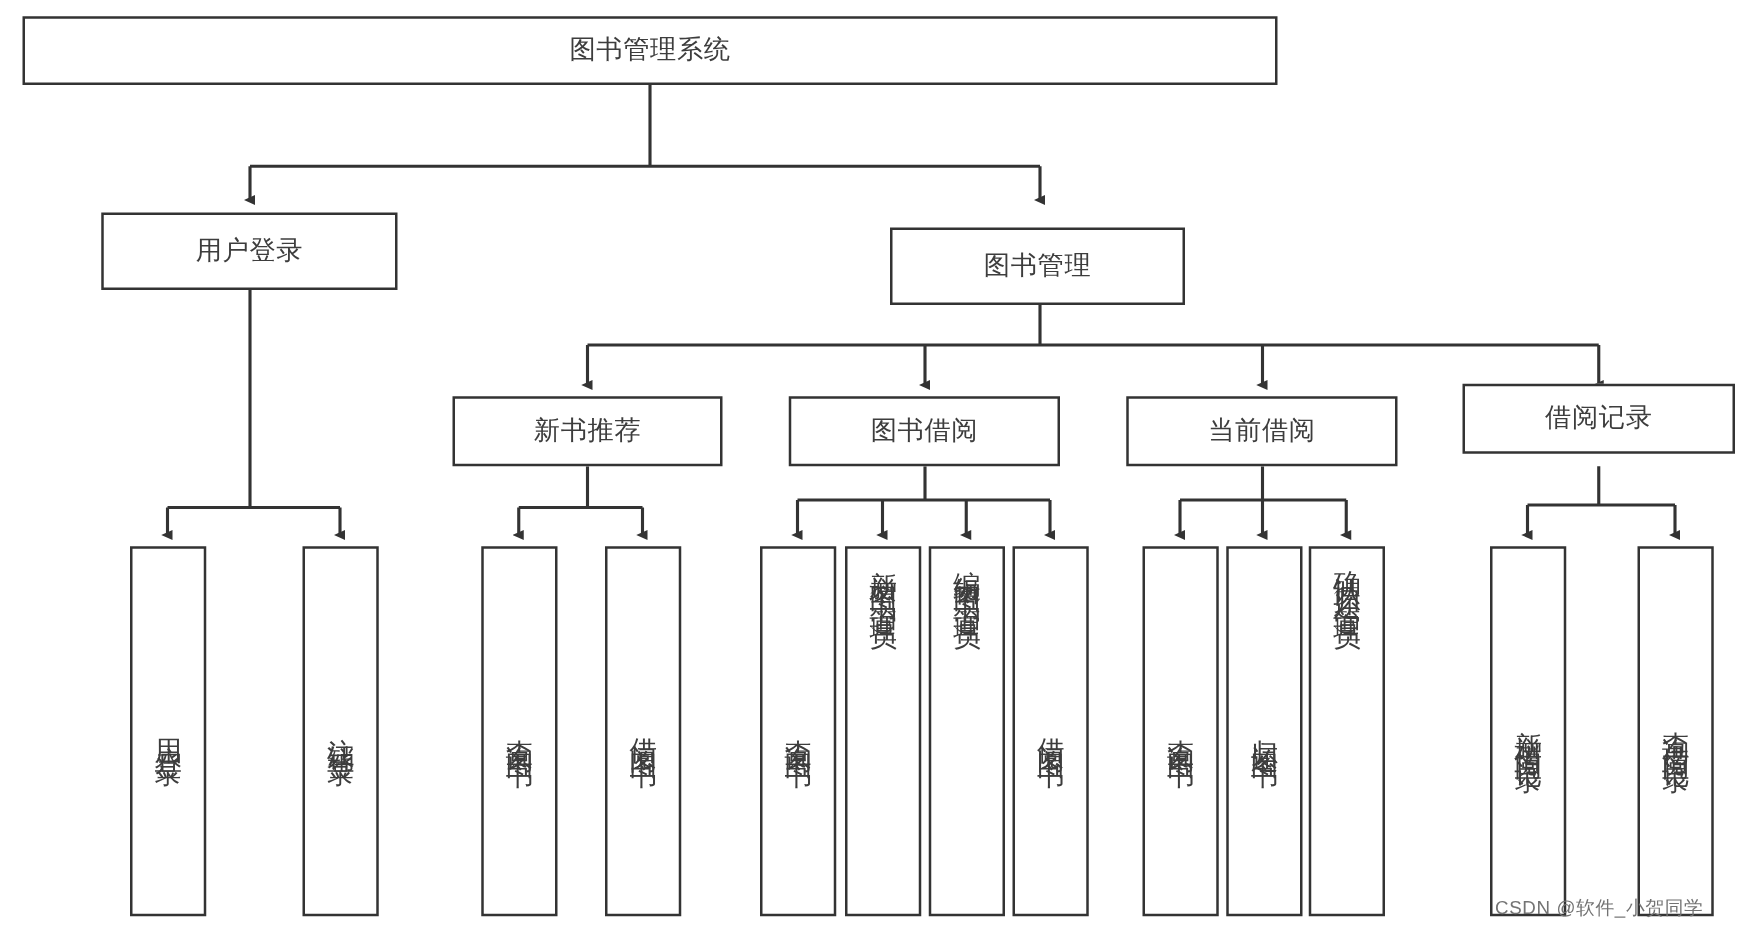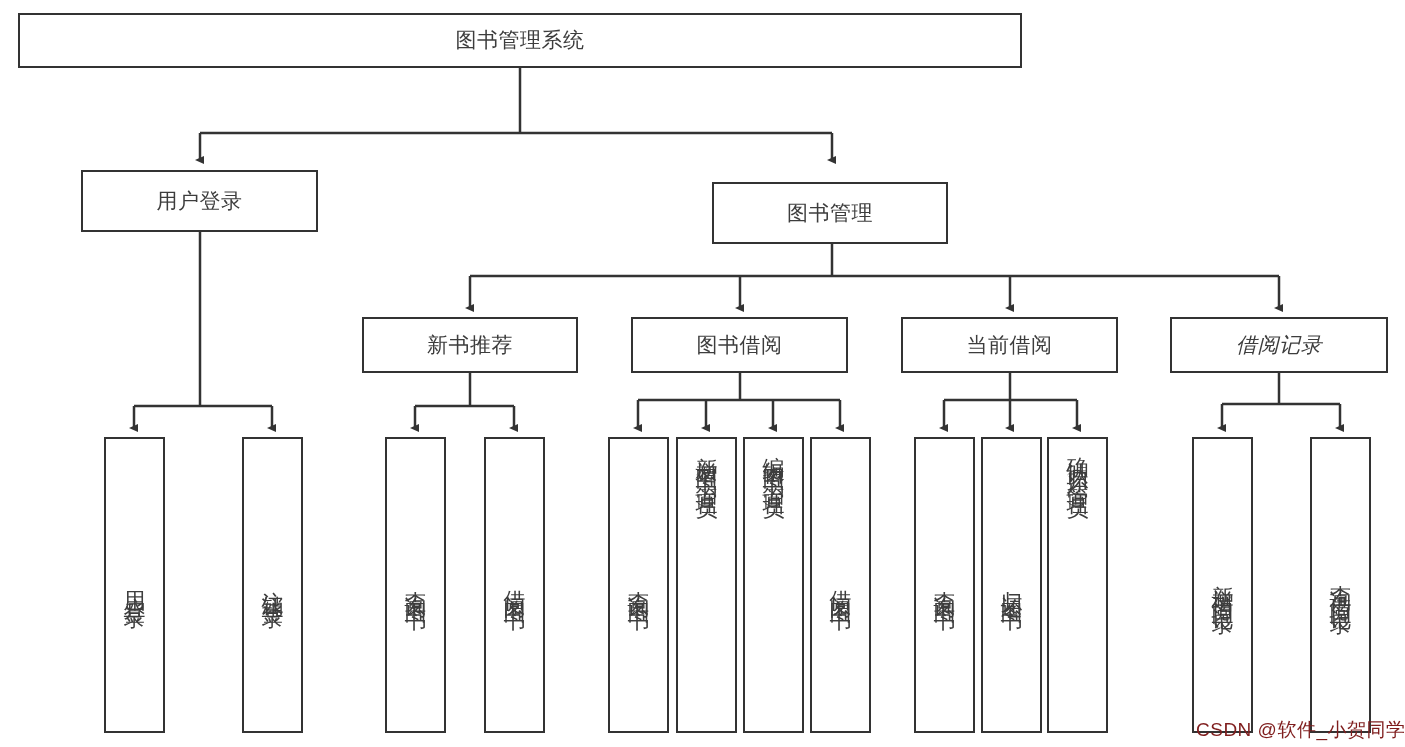--- a/index.html
+++ b/index.html
@@ -54,22 +54,22 @@
     white-space: nowrap;
     letter-spacing: 6px;
     font-size: 22px;
     line-height: 1;
   }
   .node.vertical.centered {
     align-items: center;
   }
   .watermark {
     position: absolute;
-    font-size: 19px;
-    color: #7f1d1d;
+    font-size: 15px;
+    color: #737373;
     white-space: nowrap;
     letter-spacing: 0.5px;
   }
 </style>
 </head>
 <body>
 
 <div id="diagram-root">
 
   <svg class="edges" viewBox="0 0 1405 747">
@@ -135,21 +135,21 @@
 
   <div class="node" style="left:362px; top:317px; width:216px; height:56px;justify-content:center;">
     <span class="label">新书推荐</span>
   </div>
   <div class="node" style="left:901px; top:317px; width:217px; height:56px;">
     <span class="label">当前借阅</span>
   </div>
   <div class="node" style="left:631px; top:317px; width:217px; height:56px;">
     <span class="label">图书借阅</span>
   </div>
-  <div class="node" style="left:1170px; top:317px; width:218px; height:56px;font-style:italic;">
+  <div class="node" style="left:1170px; top:307px; width:218px; height:56px;">
     <span class="label">借阅记录</span>
   </div>
 
   <div class="node vertical centered" style="left:104px; top:437px; width:61px; height:296px;">
     <span class="label">用户登录</span>
   </div>
   <div class="node vertical centered" style="left:242px; top:437px; width:61px; height:296px;">
     <span class="label">注销登录</span>
   </div>
 

